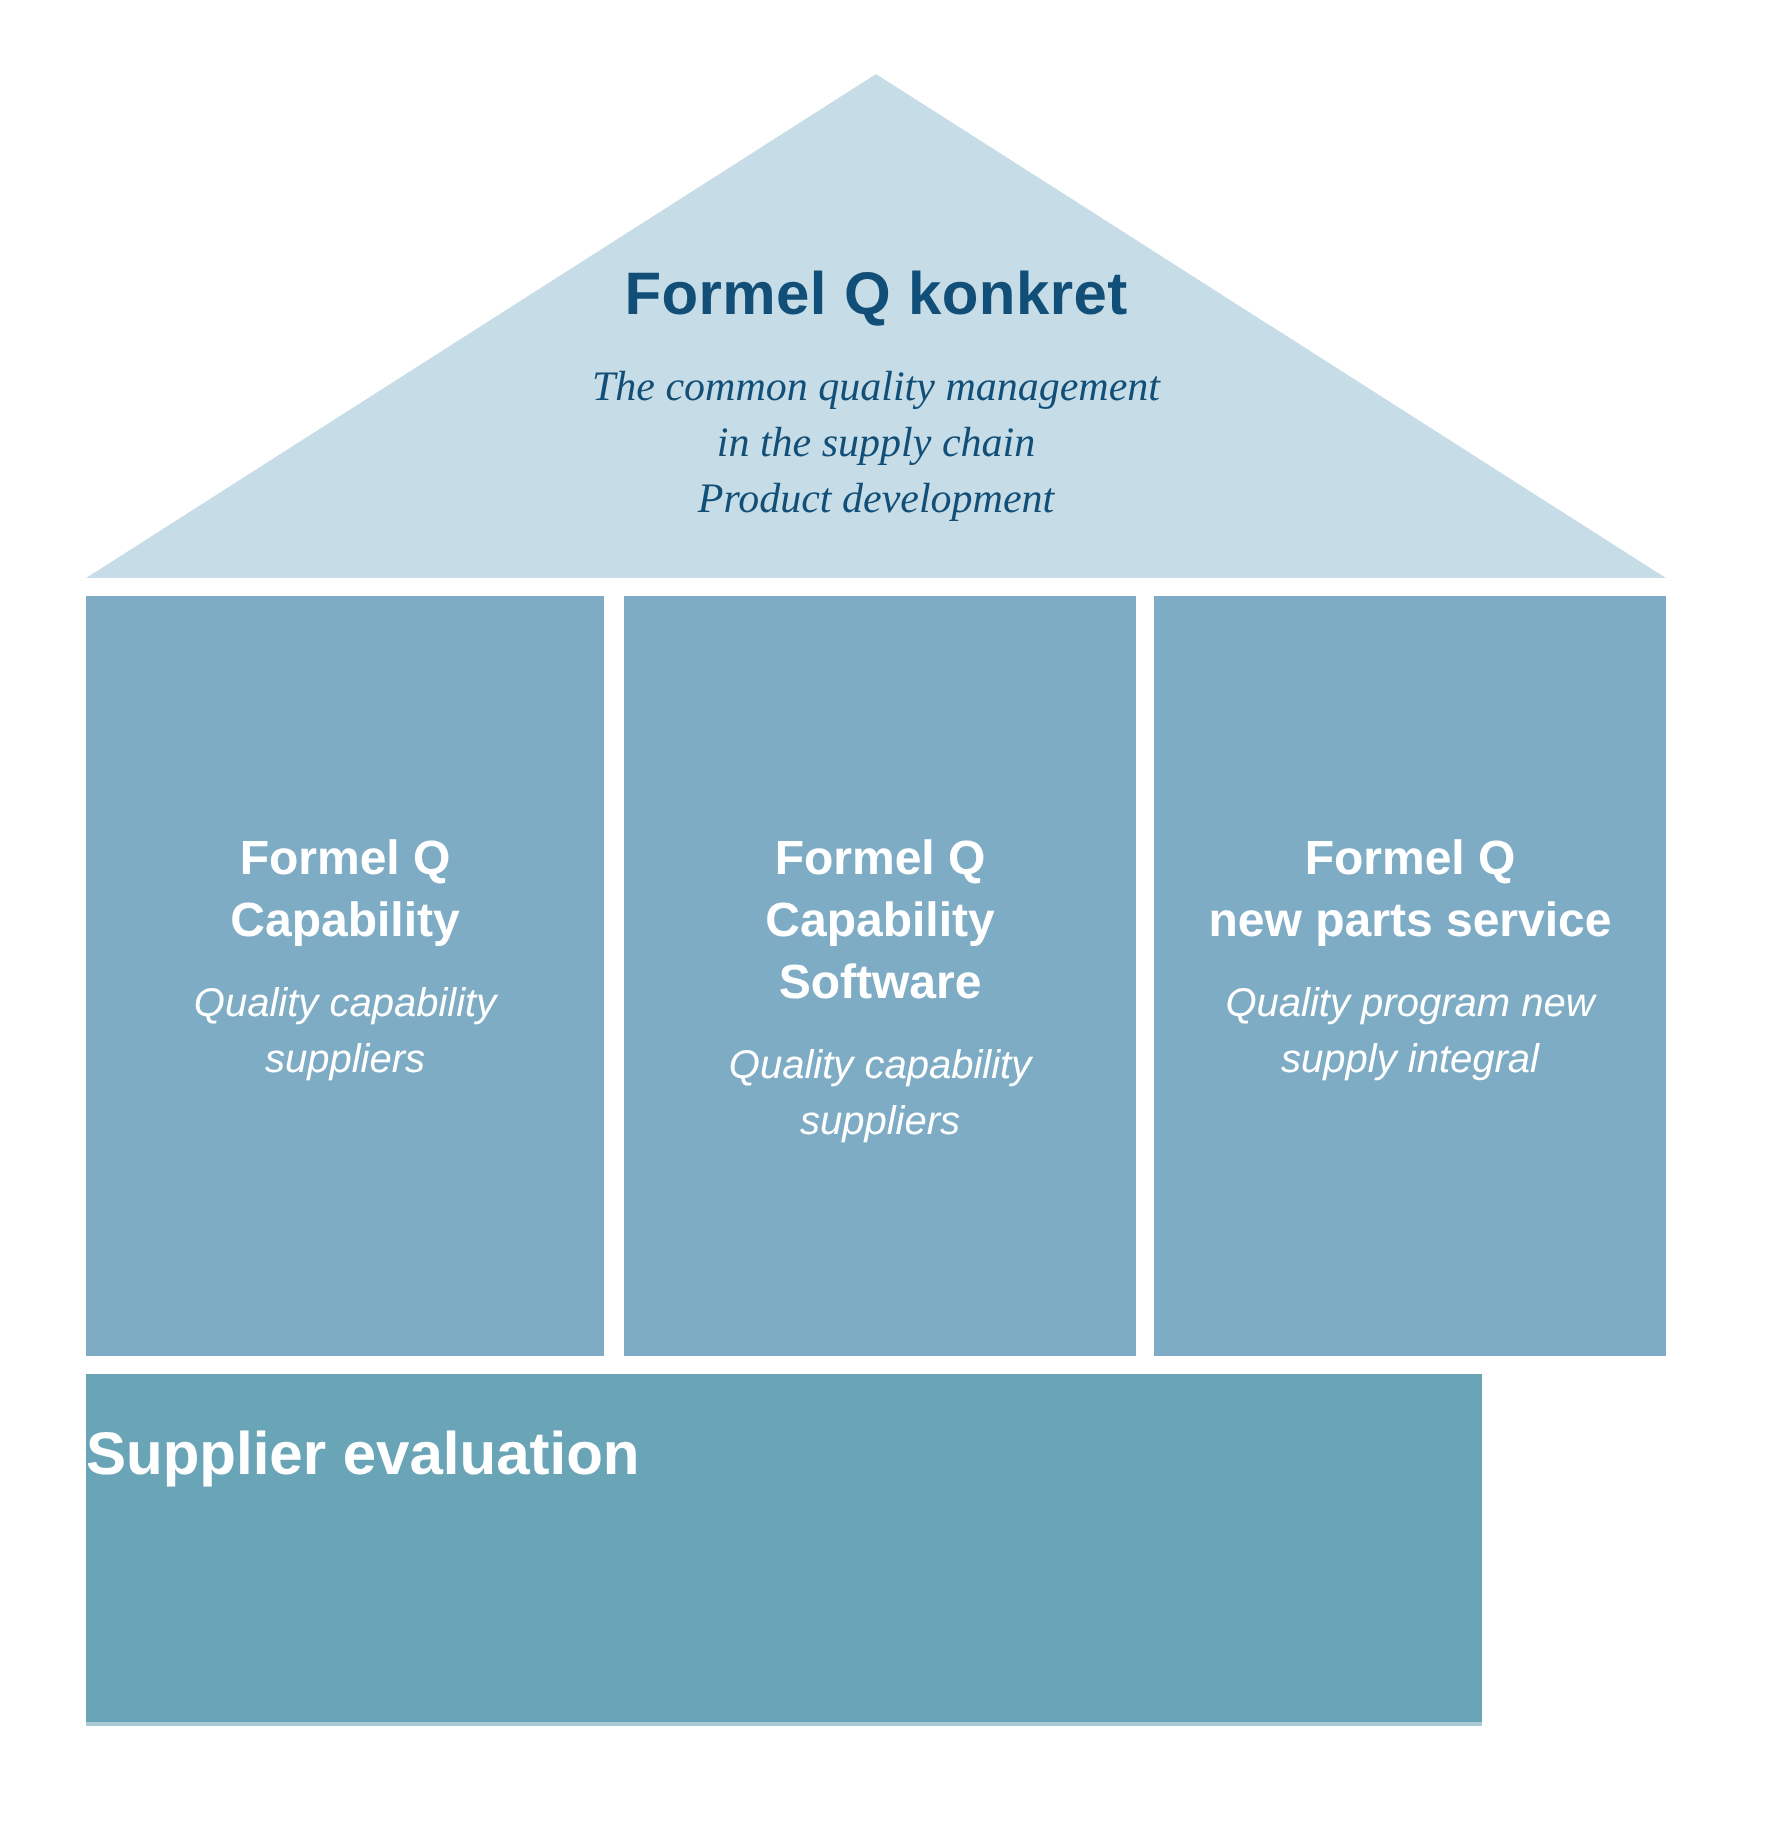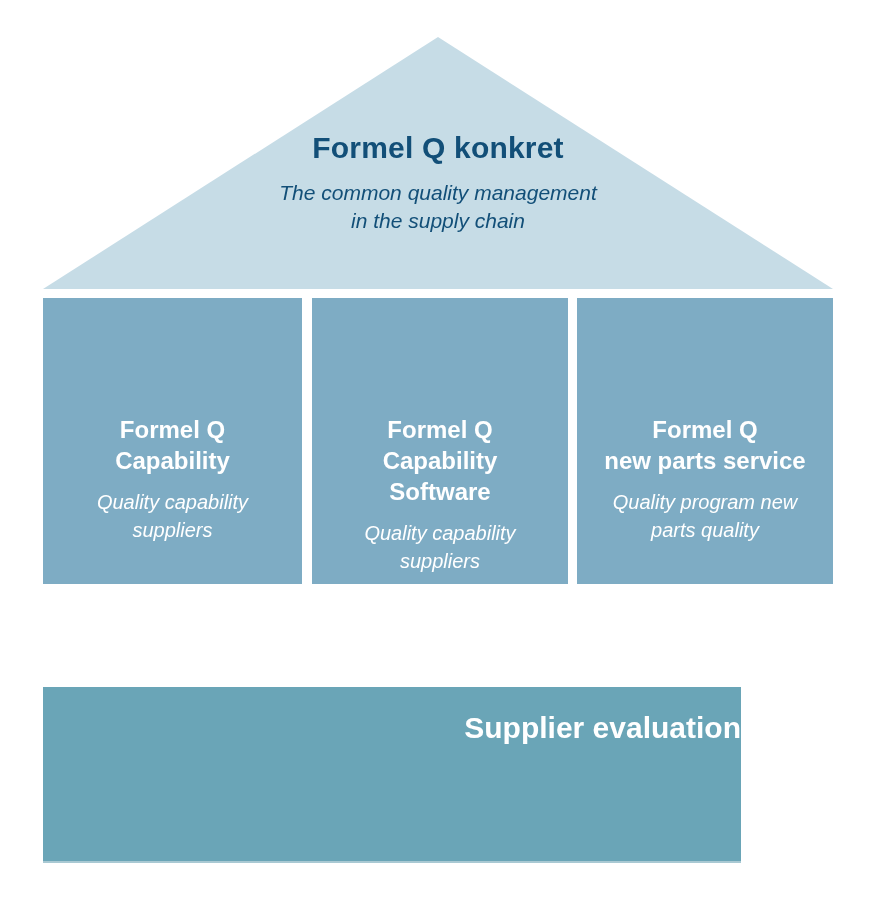--- a/index.html
+++ b/index.html
@@ -32,27 +32,28 @@
     margin-top: 94px;
     font-size: 30px;
     font-weight: bold;
     letter-spacing: 0.2px;
   }
   .roof-subtitle {
     margin-top: 14px;
     font-size: 21px;
     font-style: italic;
     line-height: 28px;
+    font-family: Liberation Serif, serif;
   }
 
   
   .pillar {
     position: absolute;
     top: 298px;
-    height: 286px;
+    height: 380px;
     background: var(--pillar-bg, #7eacc4);
     color: var(--light-text, #ffffff);
     text-align: center;
   }
   .pillar-1 { left: 43px;  width: 259px; }
   .pillar-2 { left: 312px; width: 256px; }
   .pillar-3 { left: 577px; width: 256px; }
   .pillar-title {
     margin-top: 116px;
     font-size: 24px;
@@ -69,21 +70,21 @@
   
   .foundation {
     position: absolute;
     left: 43px;
     top: 687px;
     width: 698px;
     height: 174px;
     background: var(--foundation-bg, #6aa5b7);
     border-bottom: 2px solid var(--foundation-edge, #a9c9d3);
     color: var(--light-text, #ffffff);
-    text-align: right;
+    text-align: left;
   }
   .foundation-title {
     margin-top: 24px;
     font-size: 30px;
     font-weight: bold;
   }
   .foundation-subtitle {
     margin-top: 16px;
     font-size: 25px;
   }
@@ -96,20 +97,21 @@
 </head>
 <body>
 
 <div class="canvas">
 
   <div class="roof">
     <div class="roof-title">Formel Q konkret</div>
     <div class="roof-subtitle">
       <div>The common quality management</div>
       <div>in the supply chain</div>
+      <div>Product development</div>
     </div>
   </div>
 
   <div class="pillar pillar-1">
     <div class="pillar-title">
       <div>Formel Q</div>
       <div>Capability</div>
     </div>
     <div class="pillar-subtitle">
       <div>Quality capability</div>
@@ -129,21 +131,21 @@
     </div>
   </div>
 
   <div class="pillar pillar-3">
     <div class="pillar-title">
       <div>Formel Q</div>
       <div>new parts service</div>
     </div>
     <div class="pillar-subtitle">
       <div>Quality program new</div>
-      <div>parts quality</div>
+      <div>supply integral</div>
     </div>
   </div>
 
   <div class="foundation">
     <div class="foundation-title">Supplier evaluation</div>
   </div>
 
 </div>
 
 </body></html>

